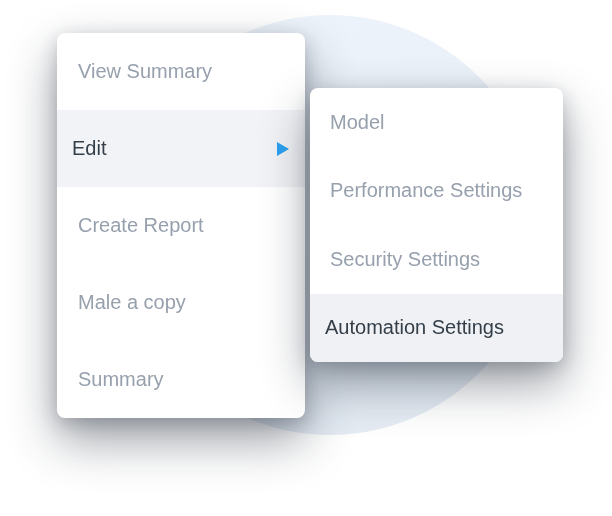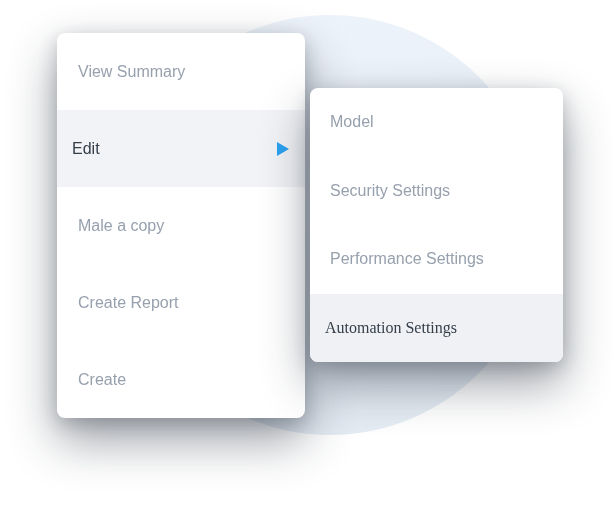--- a/index.html
+++ b/index.html
@@ -35,32 +35,32 @@
     display:flex;flex-direction:column;
     box-shadow:0 22px 48px rgba(33,43,56,0.45), 0 5px 18px rgba(33,43,56,0.22);
   }
   .main-menu{left:57px;top:33px;width:248px;height:385px;}
   .sub-menu{left:310px;top:88px;width:253px;height:274px;}
 
   .menu-item{
     flex:1 1 0;
     display:flex;align-items:center;justify-content:space-between;
     padding:0 16px 0 21px;
-    font-size:16px;
+    font-size:20px;
     color:var(--text-muted);
     cursor:default;
     white-space:nowrap;
   }
   .sub-menu .menu-item{padding:0 16px 0 20px;}
   .menu-item.active{
     background:var(--main-highlight);
     color:var(--text-dark);
     padding-left:15px;
   }
-  .sub-menu .menu-item.active{background:var(--sub-highlight);font-family:Liberation Serif, serif;}
+  .sub-menu .menu-item.active{background:var(--sub-highlight);}
 
   .arrow{
     width:0;height:0;
     border-top:7px solid transparent;
     border-bottom:7px solid transparent;
     border-left:12px solid var(--accent-blue);
     margin-left:12px;
   }
 </style>
 </head>
@@ -75,47 +75,47 @@
   </div>
 
   <div class="menu-item active">
     <span class="label">Edit</span>
     <span class="arrow"></span>
   </div>
 
 
 
   <div class="menu-item">
+    <span class="label">Create Report</span>
+
+  </div>
+
+  <div class="menu-item">
     <span class="label">Male a copy</span>
 
   </div>
 
   <div class="menu-item">
-    <span class="label">Create Report</span>
-
-  </div>
-
-  <div class="menu-item">
-    <span class="label">Create</span>
+    <span class="label">Summary</span>
 
   </div>
 </nav>
   <nav class="menu sub-menu" id="sub-menu">
   <div class="menu-item">
     <span class="label">Model</span>
 
   </div>
 
   <div class="menu-item">
-    <span class="label">Security Settings</span>
+    <span class="label">Performance Settings</span>
 
   </div>
 
   <div class="menu-item">
-    <span class="label">Performance Settings</span>
+    <span class="label">Security Settings</span>
 
   </div>
 
   <div class="menu-item active">
     <span class="label">Automation Settings</span>
 
   </div>
 </nav>
 </div>
 

